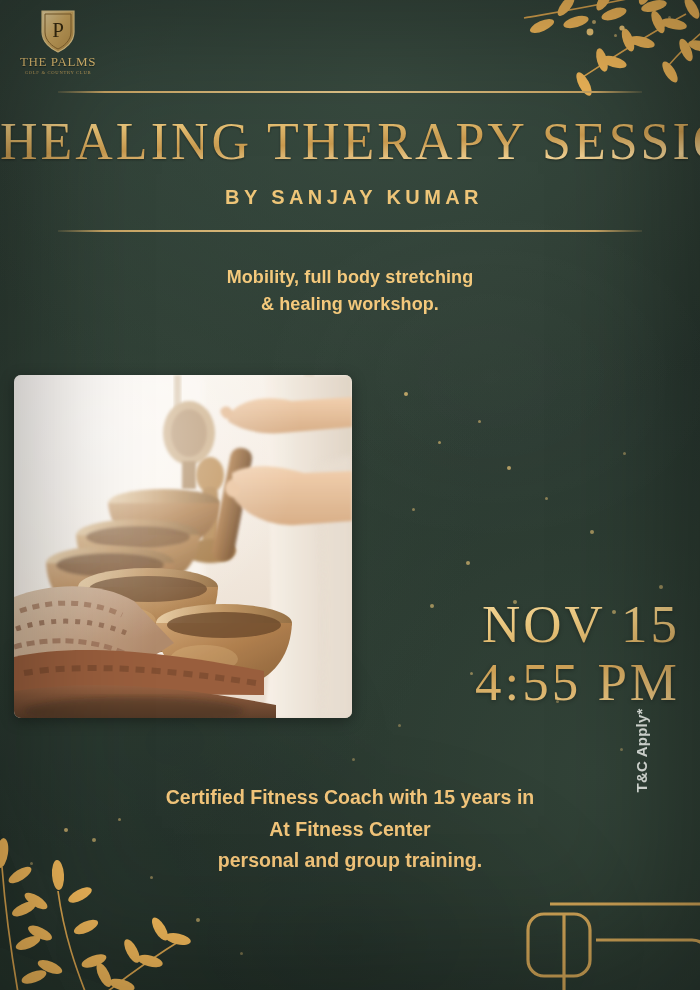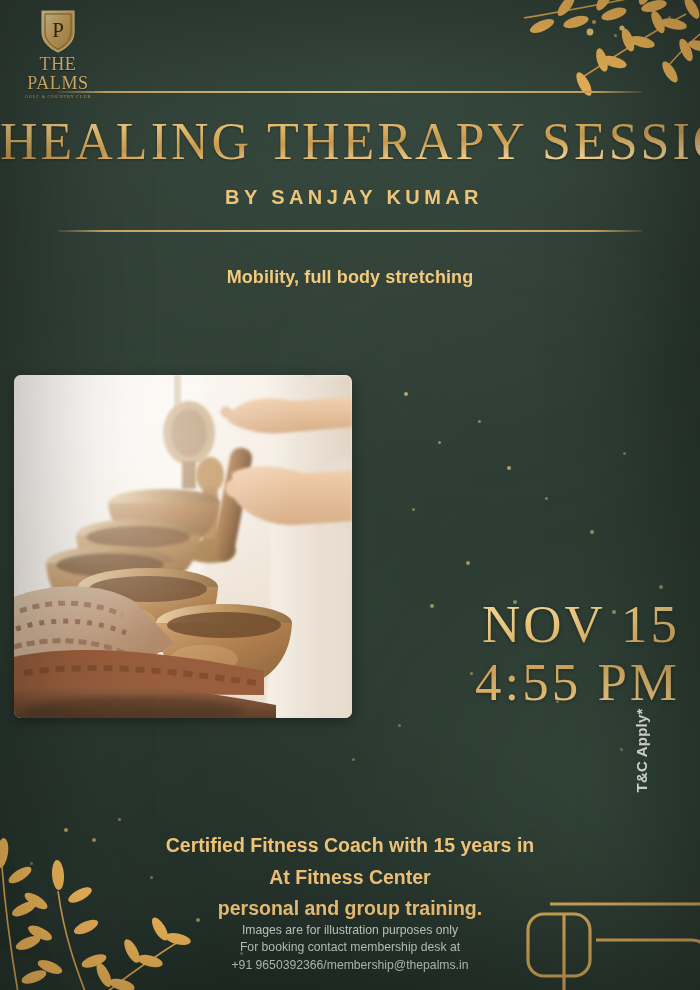--- a/index.html
+++ b/index.html
@@ -34,21 +34,21 @@
 
   
   .sparkles{position:absolute;inset:0;pointer-events:none;}
   .sp{position:absolute;border-radius:50%;background:#e9c477;}
 
   
   .logo{position:absolute;left:14px;top:8px;width:88px;text-align:center;}
   .shield{position:relative;width:38px;height:46px;margin:0 auto;}
   .shield svg{display:block;}
   .logo-name{margin-top:1px;font-family:"Liberation Serif",serif;
-    font-size:18px;letter-spacing:.6px;color:#e3c074;line-height:1.05;
+    font-size:13px;letter-spacing:.6px;color:#e3c074;line-height:1.05;
     text-shadow:0 1px 1px rgba(0,0,0,.45);}
   .logo-sub{margin-top:1px;font-family:"Liberation Serif",serif;
     font-size:4.6px;letter-spacing:.7px;color:#c0a05c;}
 
   
   .rule{position:absolute;left:58px;width:584px;height:2px;
     background:linear-gradient(90deg,rgba(201,166,98,.15) 0%,#c8a463 8%,#e0c488 50%,#c8a463 92%,rgba(201,166,98,.15) 100%);}
   .rule.top{top:91px;}
   .rule.bot{top:230px;}
 
@@ -78,21 +78,21 @@
   .datetime{position:absolute;left:390px;width:290px;top:595px;text-align:right;
     font-family:"Liberation Serif",serif;font-weight:400;
     background:linear-gradient(175deg,#f7dda3 0%,#e9c57c 30%,#cda055 60%,#f1d190 100%);
     -webkit-background-clip:text;background-clip:text;color:transparent;
     -webkit-text-fill-color:transparent;
     filter:drop-shadow(0 1px 2px rgba(0,0,0,.32));}
   .dt-line{font-size:53px;letter-spacing:3px;line-height:1.1;}
 
   
   .creds{position:absolute;left:0;right:0;top:782px;text-align:center;
-    font-size:19.5px;font-weight:700;line-height:1.62;color:#f0c379;margin-top:48px;}
+    font-size:19.5px;font-weight:700;line-height:1.62;color:#f0c379;}
 
   
   .fineprint{position:absolute;left:0;right:0;top:922px;text-align:center;
     font-size:12.2px;font-weight:400;line-height:1.42;color:#ccd2cb;}
 
   
   .tc{position:absolute;right:-6px;top:742px;width:130px;
     transform:rotate(-90deg);transform-origin:center center;
     text-align:center;font-size:15px;font-weight:700;color:#dfe4de;
     letter-spacing:.2px;}
@@ -242,20 +242,21 @@
   </div>
 
   <div class="rule top"></div>
   <div class="rule bot"></div>
 
   <div class="headline">HEALING THERAPY SESSION</div>
   <div class="byline">BY SANJAY KUMAR</div>
 
   <div class="subtitle">
     <div>Mobility, full body stretching</div>
+    <div>&amp; healing workshop.</div>
   </div>
 
   <div class="photo">
     <svg viewBox="0 0 338 343" preserveAspectRatio="xMidYMid slice">
       <defs>
         <linearGradient id="wall" x1="0" y1="0" x2="0.3" y2="1">
           <stop offset="0%" stop-color="#fbf8f4"></stop>
           <stop offset="55%" stop-color="#f3ece3"></stop>
           <stop offset="100%" stop-color="#e9ddd0"></stop>
         </linearGradient>
@@ -394,22 +395,17 @@
     <div class="dt-line">NOV 15</div>
     <div class="dt-line">4:55 PM</div>
   </div>
 
   <div class="creds">
     <div>Certified Fitness Coach with 15 years in</div>
     <div>At Fitness Center</div>
     <div>personal and group training.</div>
   </div>
 
-  <div class="fineprint">
-    <div>Images are for illustration purposes only</div>
-    <div>For booking contact membership desk at</div>
-    <div>+91 9650392366/membership@thepalms.in</div>
-  </div>
 
   <div class="tc">T&amp;C Apply*</div>
 
   <div class="vignette"></div>
 </div>
 
 </body></html>

